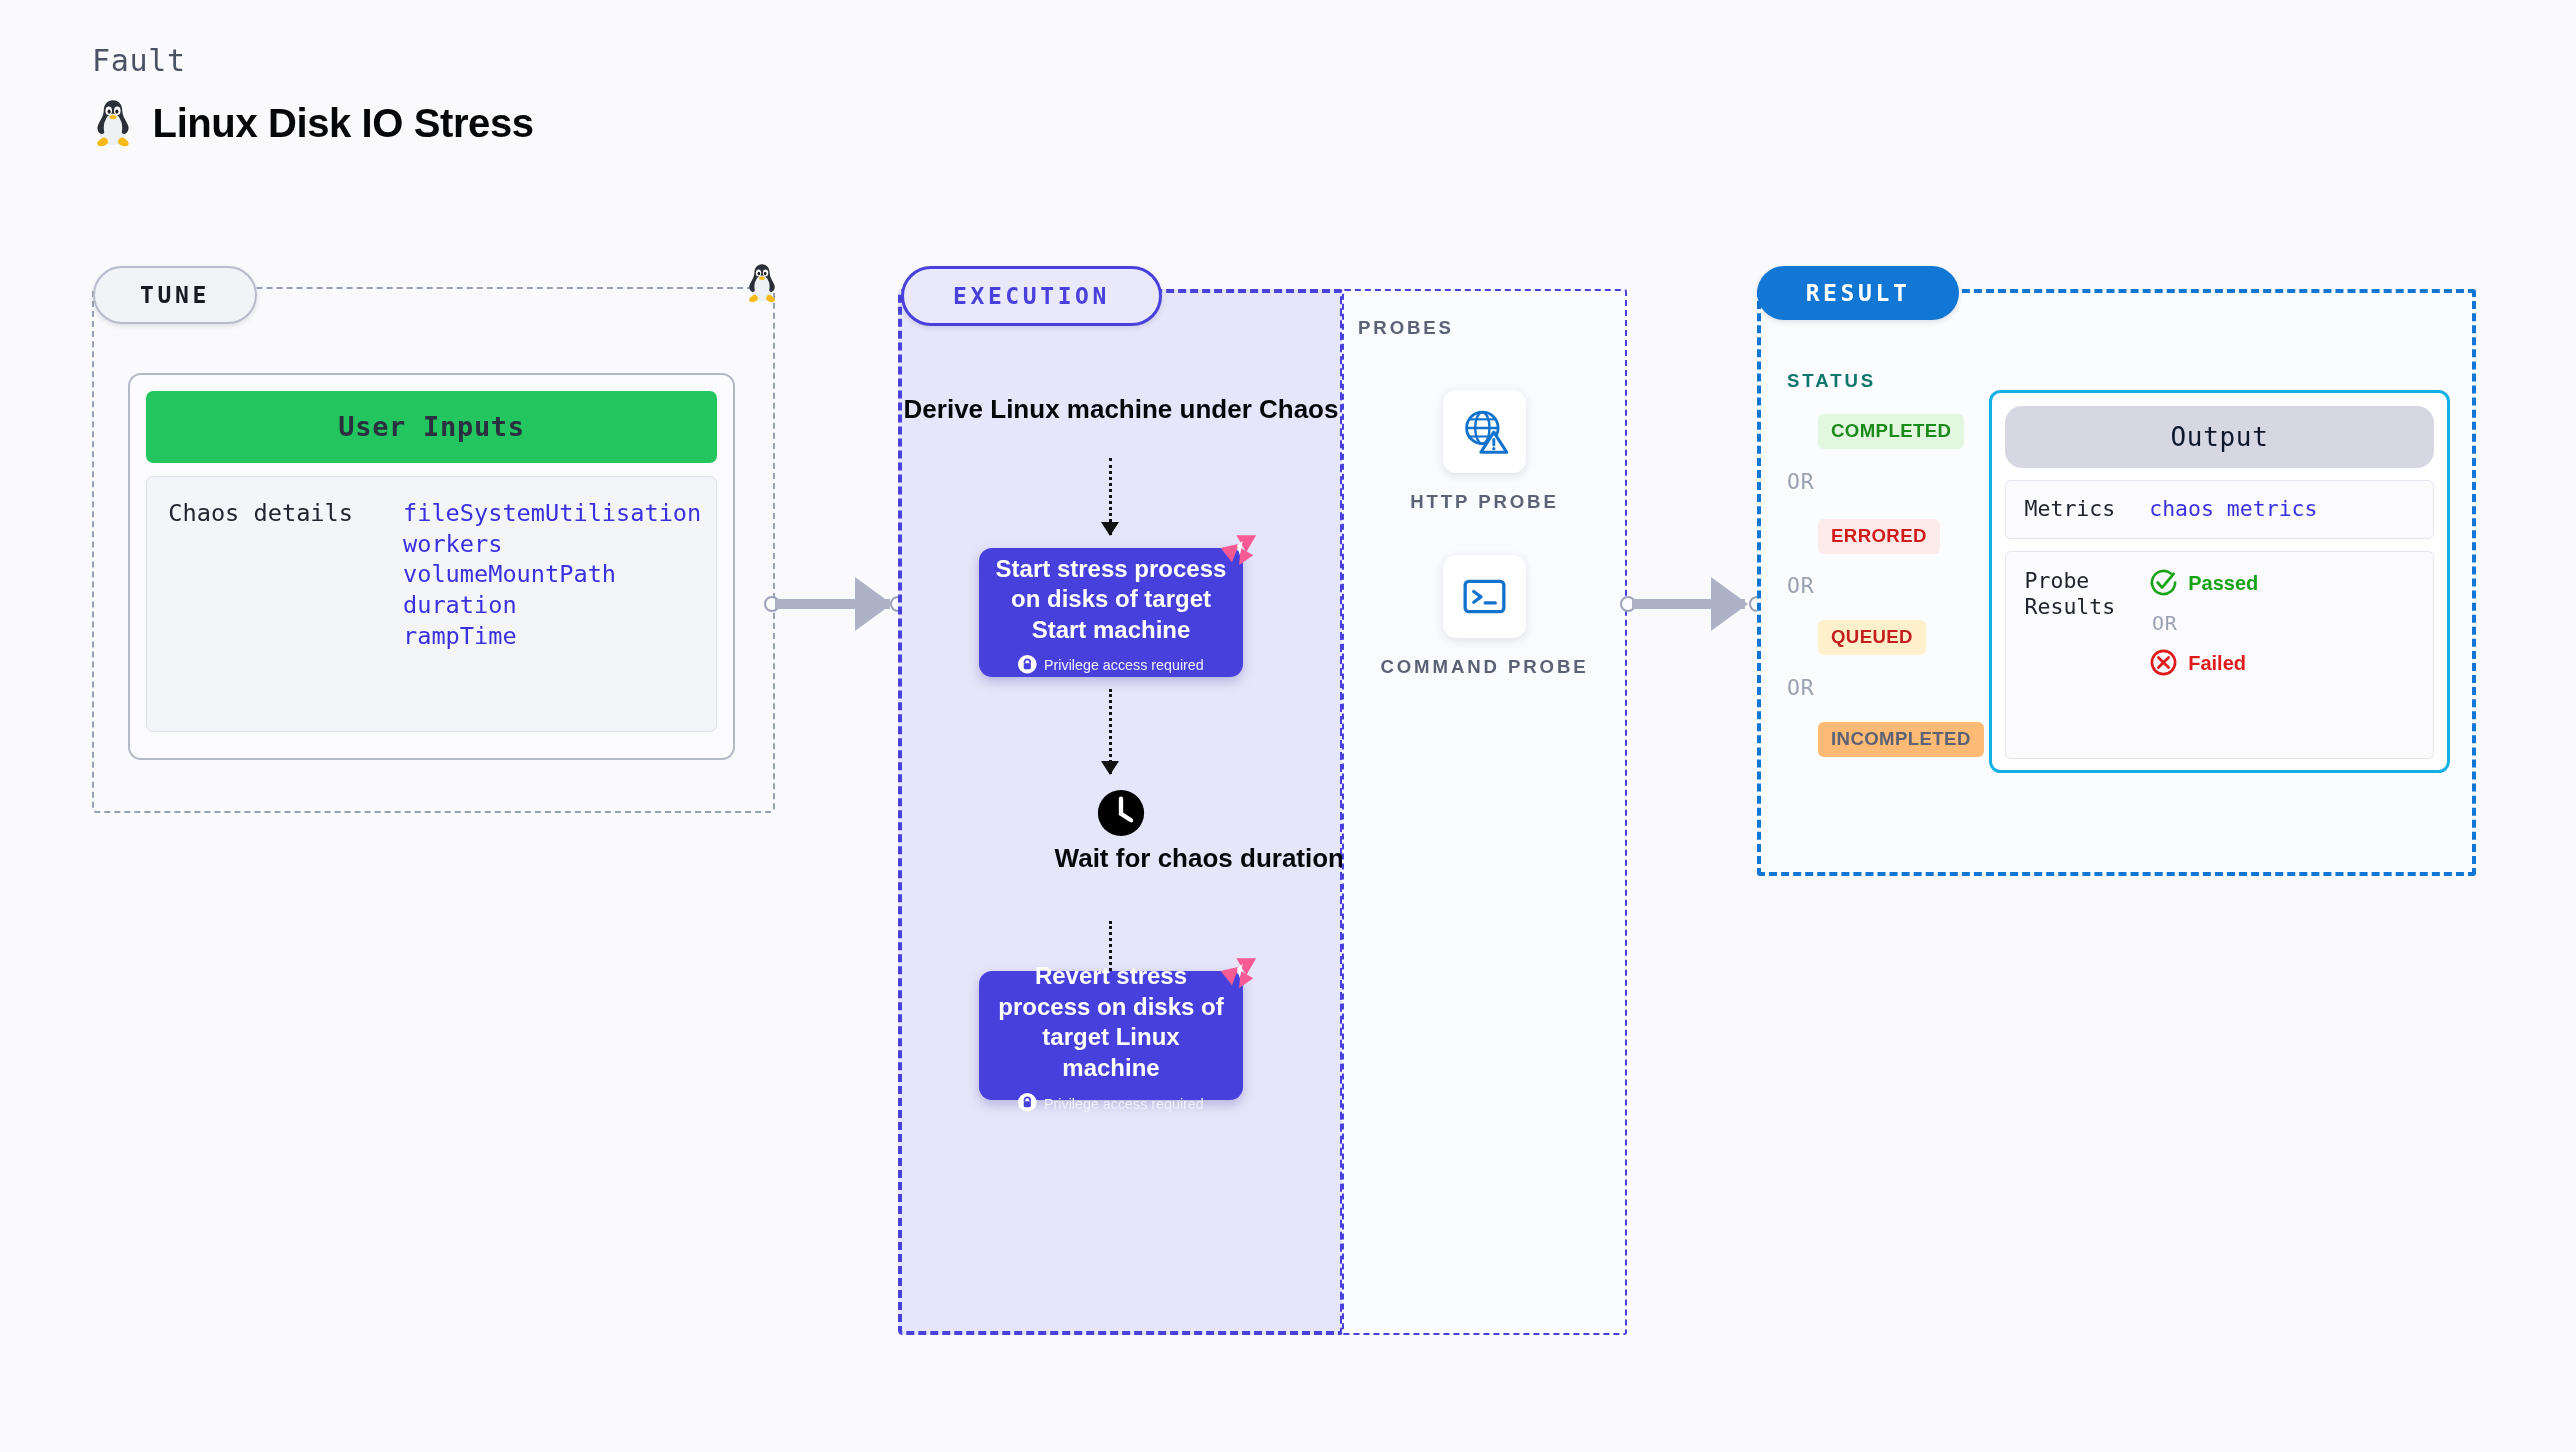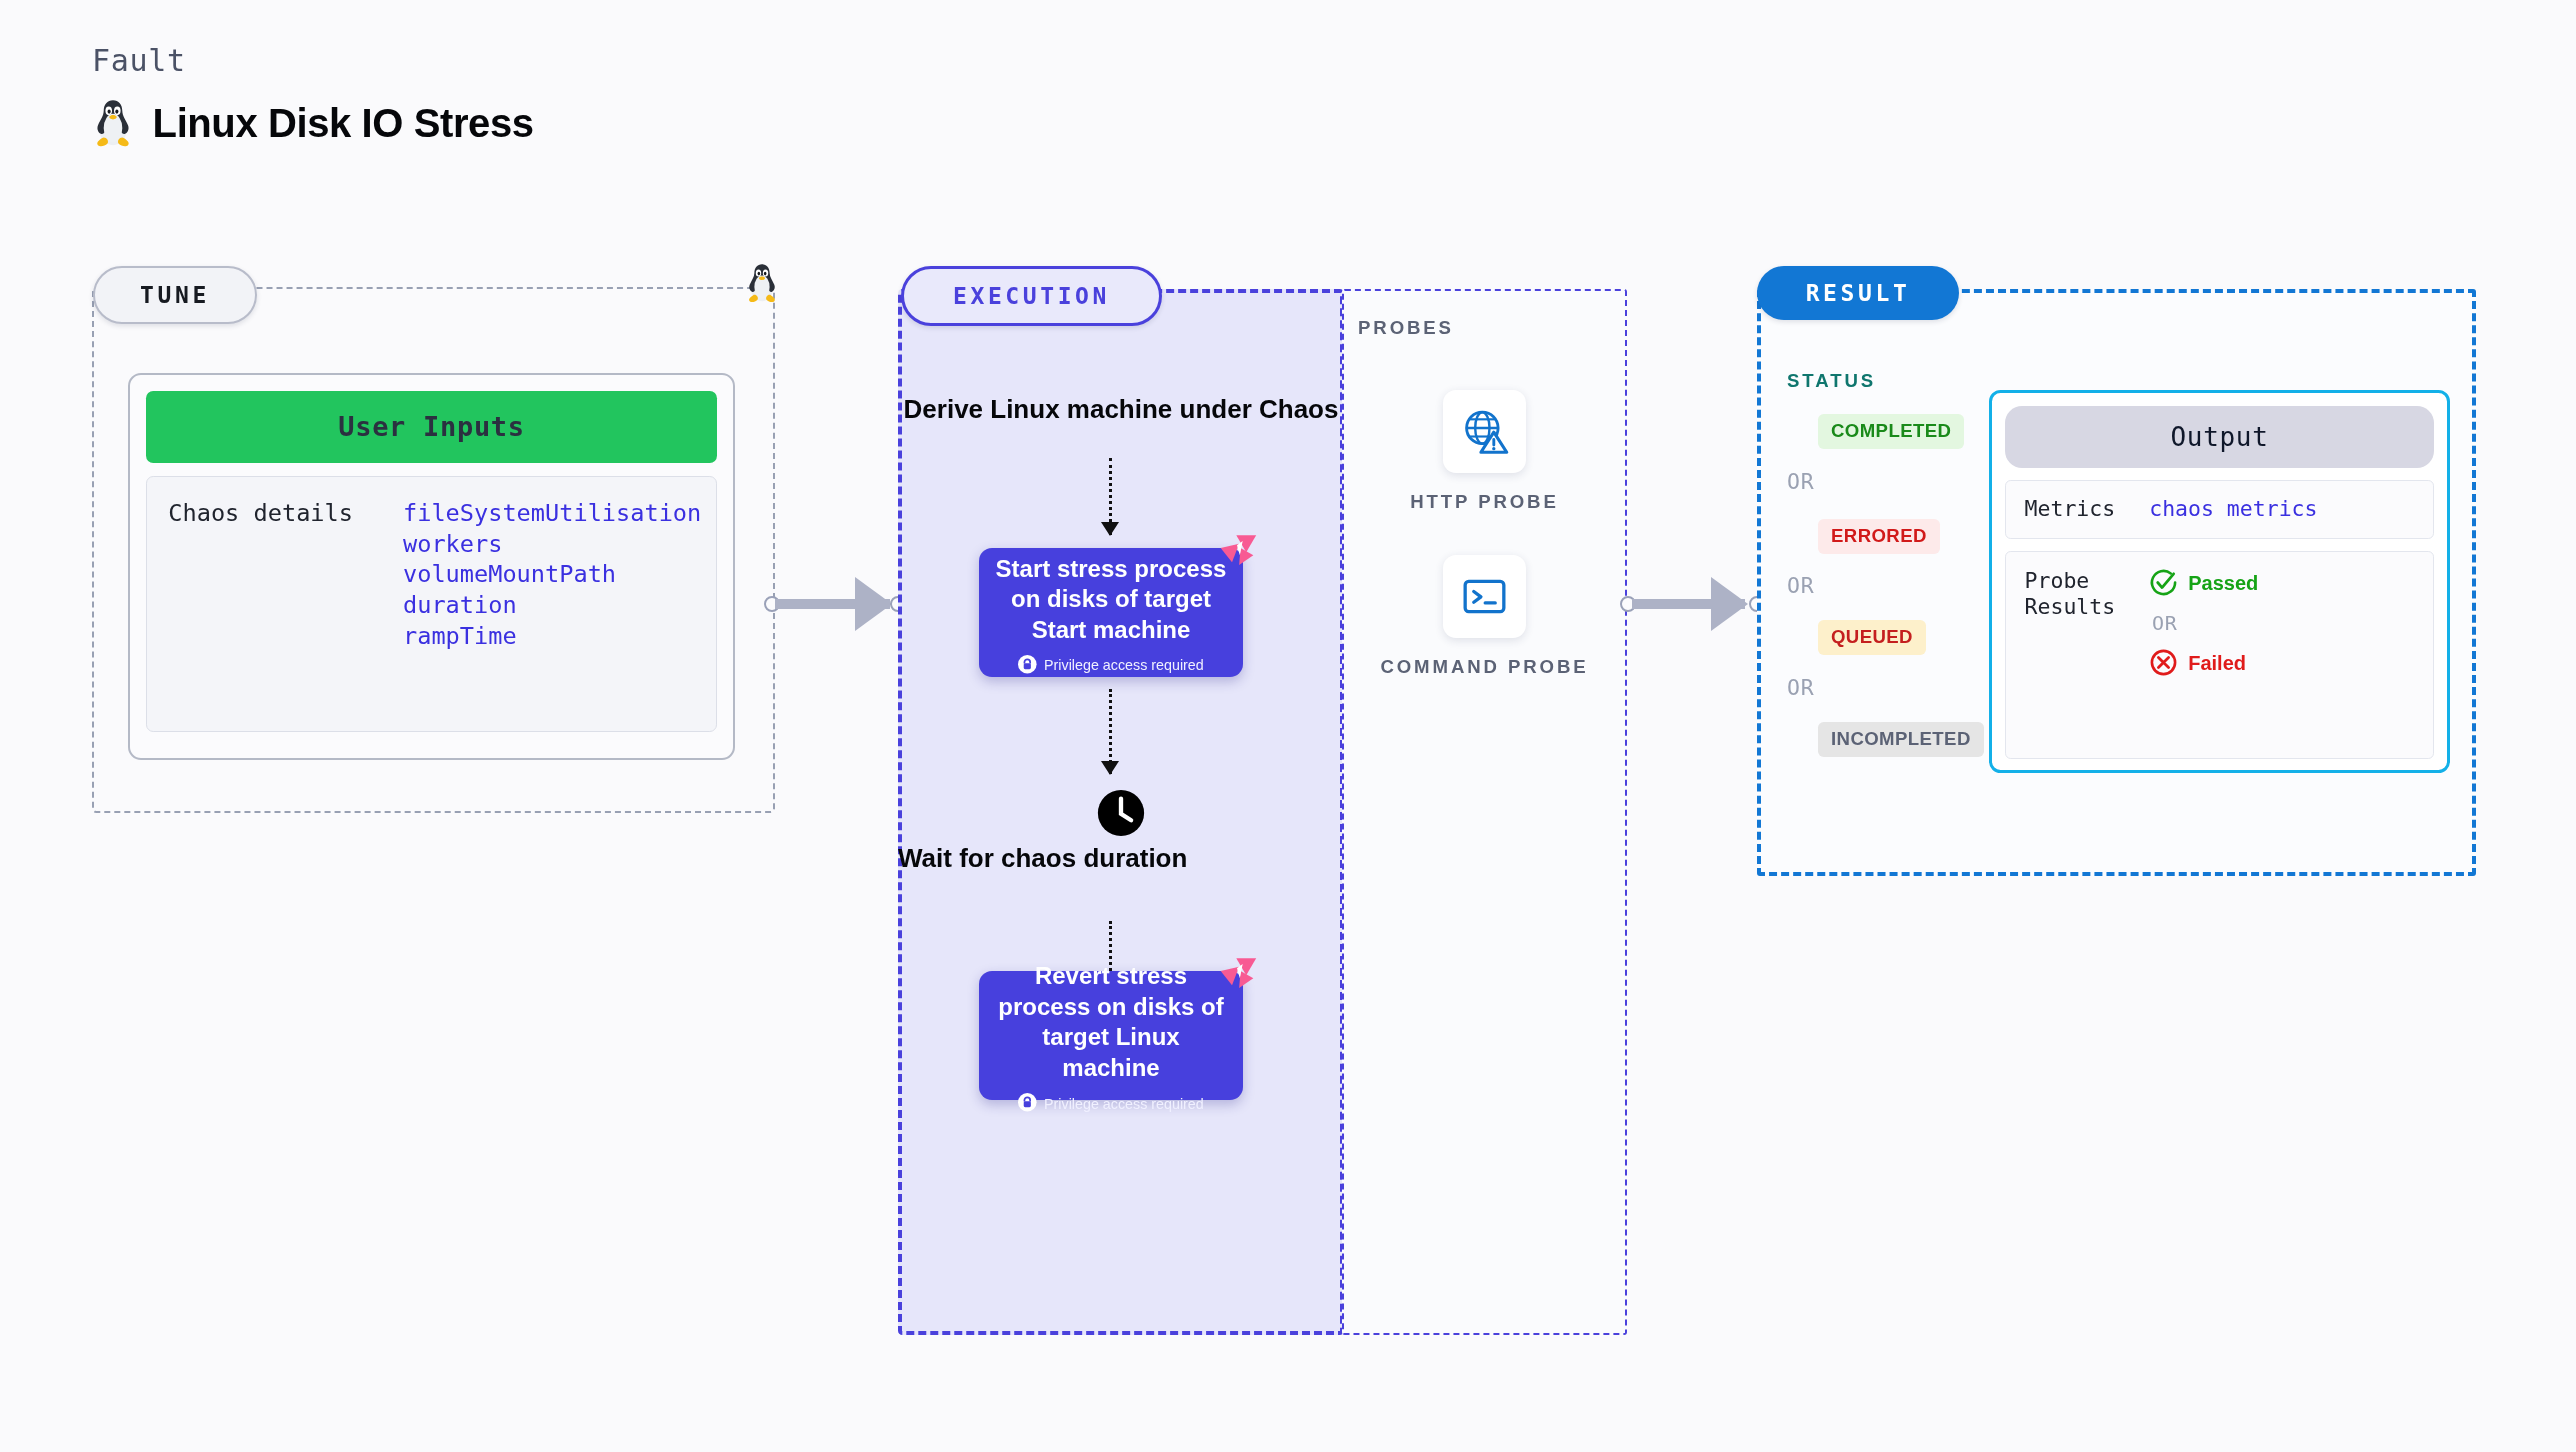--- a/index.html
+++ b/index.html
@@ -97,21 +97,21 @@
     box-shadow:0 4.3px 11.5px rgba(40,35,140,.25);
   }
   .proc-title{
     color:#fff;font-size:24px;font-weight:bold;line-height:1.27;text-align:center;
   }
   .priv-row{display:flex;align-items:center;gap:7.2px;margin-top:10px;}
   .priv-text{color:#f0f0ff;font-size:14.3px;}
   .litmus-badge{position:absolute;right:-15.8px;top:-17px;}
   #clock-wrap{position:absolute;left:898px;top:787px;width:446px;display:flex;justify-content:center;}
   #wait-text{
-    position:absolute;left:898px;top:842px;width:446px;text-align:left;
+    position:absolute;left:898px;top:842px;width:446px;text-align:right;
     font-size:26px;font-weight:bold;color:#06070a;line-height:1.28;
   }
 
   
   #probes-zone{
     position:absolute;left:1342px;top:289px;width:285px;height:1046px;
     background:#fafbfd;border:2.1px dashed #4a41dc;border-radius:2.9px;
     box-sizing:border-box;
   }
   #probes-label{
@@ -382,21 +382,21 @@
 </div>
 
 <div id="status-label">STATUS</div>
 
 <div class="status-badge" style="left:1787px;top:414px;background:#e3f7e0;color:#1a8a1a;">COMPLETED</div>
 <div class="or-text" style="left:1787px;top:469px;">OR</div>
 <div class="status-badge" style="left:1787px;top:519px;background:#fdeaea;color:#d11a1a;">ERRORED</div>
 <div class="or-text" style="left:1787px;top:573px;">OR</div>
 <div class="status-badge" style="left:1787px;top:620px;background:#fdf0cb;color:#c41f1f;">QUEUED</div>
 <div class="or-text" style="left:1787px;top:675px;">OR</div>
-<div class="status-badge" style="left:1787px;top:722px;background:#e5e5e5;color:#5b6275;">INCOMPLETED</div>
+<div class="status-badge" style="left:1787px;top:722px;background:#fdba74;color:#5b6275;">INCOMPLETED</div>
 
 <div id="output-card">
   <div id="output-head">Output</div>
 
   <div class="out-row">
     <div class="out-key">Metrics</div>
     <div class="out-val-mono">chaos metrics</div>
   </div>
 
   <div class="out-row" style="height:208px;">

